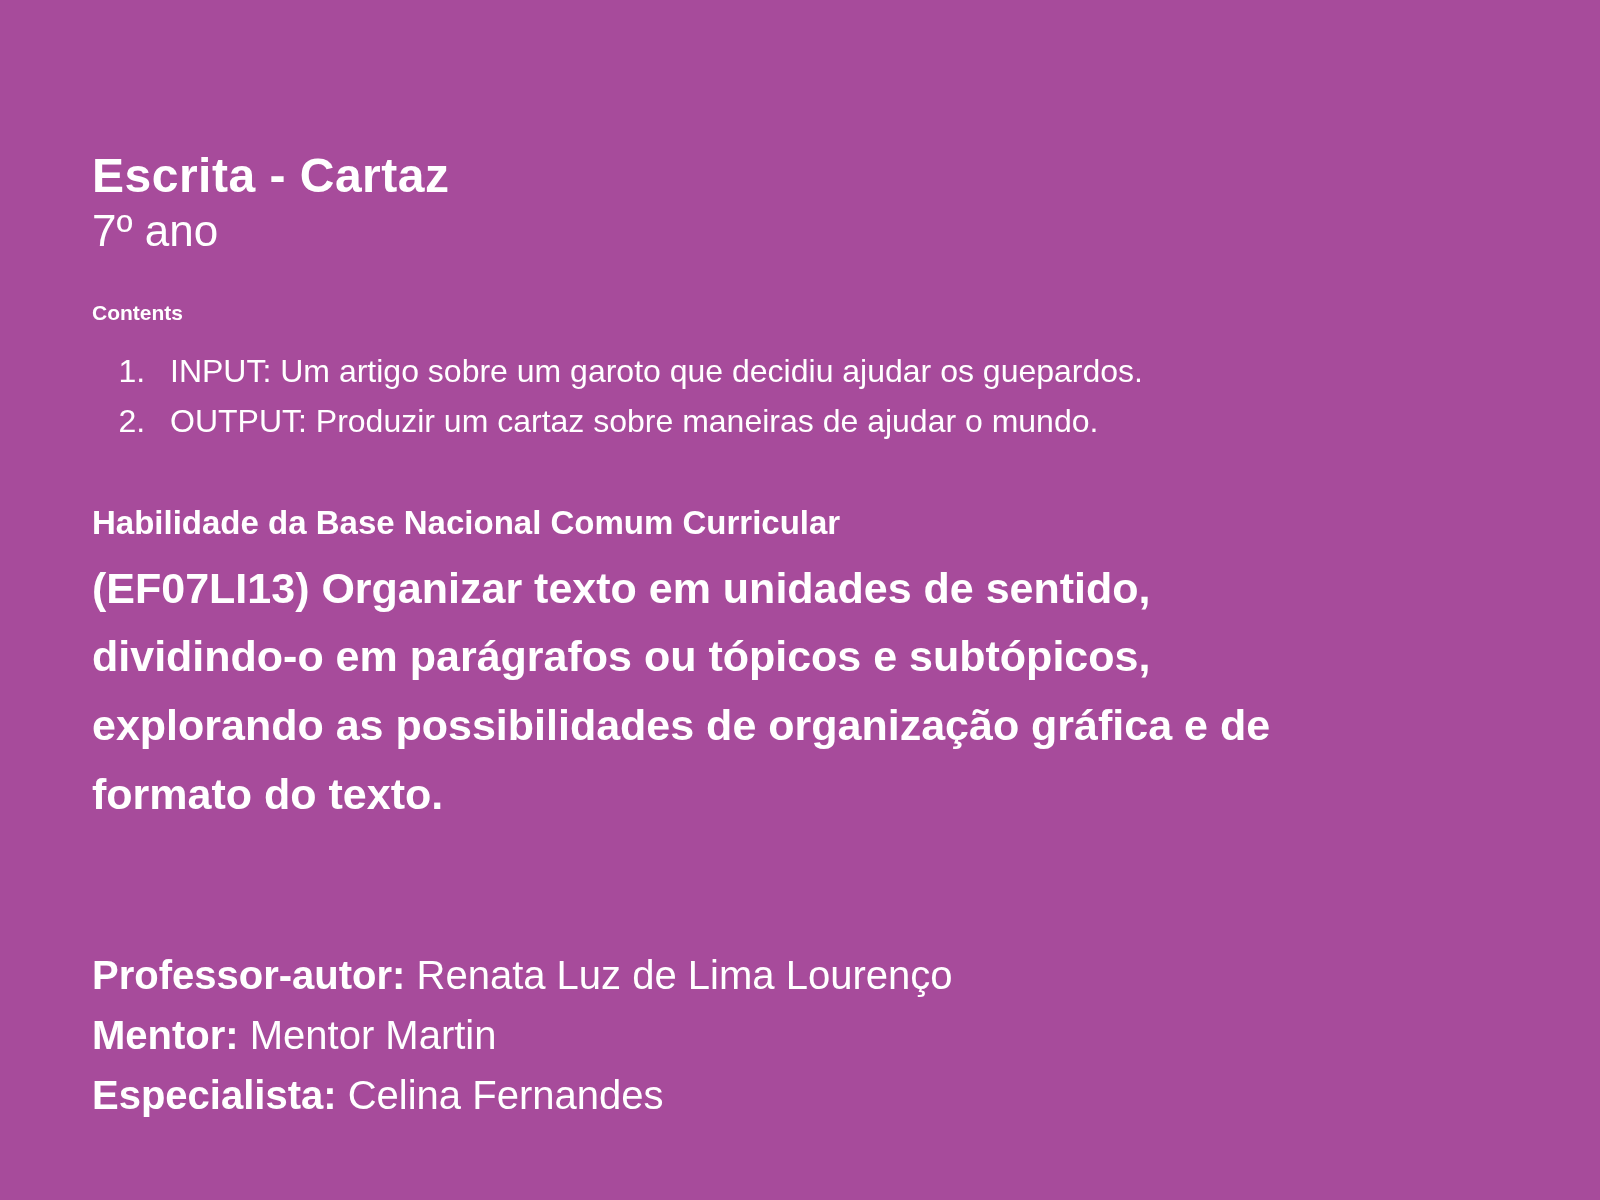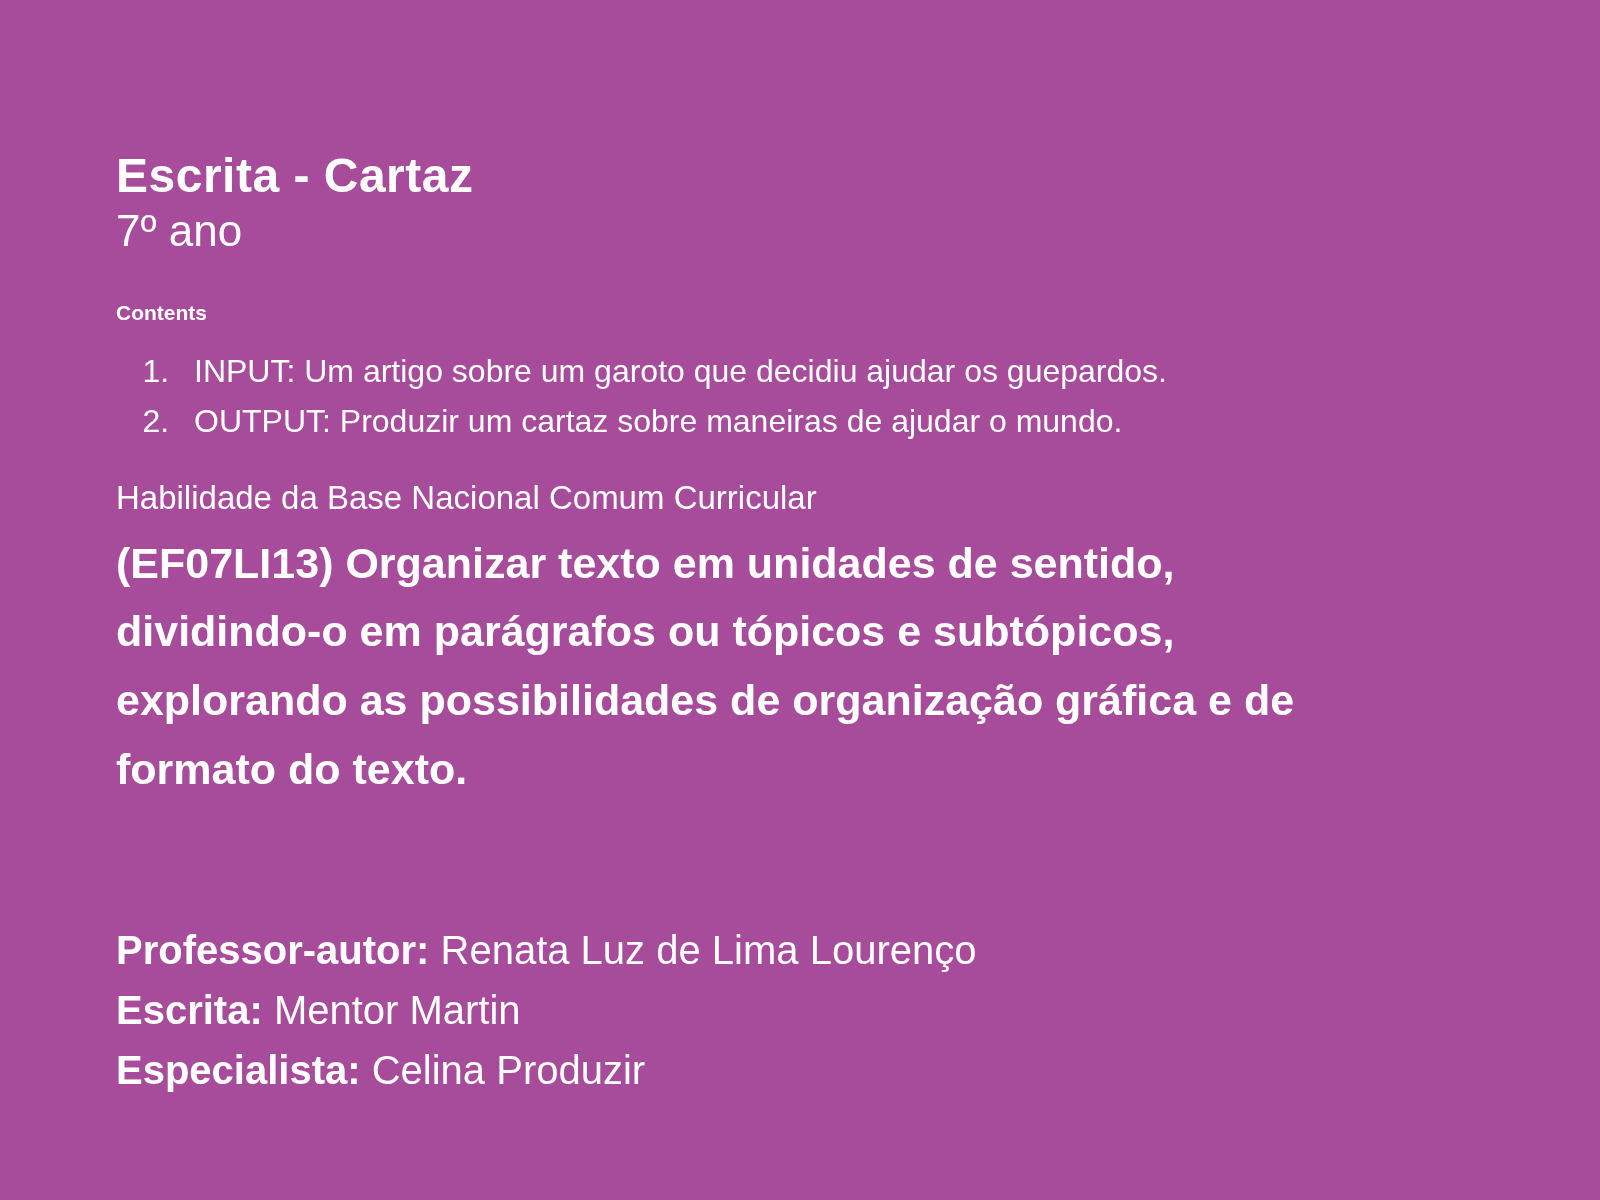--- a/index.html
+++ b/index.html
@@ -11,21 +11,21 @@
     height: 1200px;
     background: #A74B9B;
     font-family: "Liberation Sans", sans-serif;
     color: #FFFFFF;
     overflow: hidden;
   }
   .slide {
     box-sizing: border-box;
     width: 1600px;
     height: 1200px;
-    padding: 148px 150px 0 116px;
+    padding: 148px 150px 0 92px;
   }
   .title {
     margin: 0;
     font-size: 48px;
     font-weight: bold;
     line-height: 1.15;
     letter-spacing: 0.5px;
   }
   .subtitle {
     margin-top: 2px;
@@ -44,23 +44,23 @@
     padding: 0 0 0 62px;
     max-width: 1240px;
     font-size: 32px;
     line-height: 1.55;
     list-style: decimal;
   }
   .contents-list li {
     padding-left: 16px;
   }
   .skill-heading {
-    margin-top: 31px;
+    margin-top: 56px;
     font-size: 33px;
-    font-weight: normal;
+    font-weight: bold;
     line-height: 1.25;
   }
   .skill-desc {
     margin: 10px 0 0 0;
     max-width: 1255px;
     font-size: 43px;
     font-weight: 700;
     line-height: 1.6;
   }
   .credits {
@@ -91,22 +91,22 @@
   <div class="skill-heading">Habilidade da Base Nacional Comum Curricular</div>
 
   <p class="skill-desc">(EF07LI13) Organizar texto em unidades de sentido, dividindo-o em parágrafos ou tópicos e subtópicos, explorando as possibilidades de organização gráfica e de formato do texto.</p>
 
   <div class="credits">
     <div class="credit-line">
       <strong>Professor-autor:</strong>
       <span>Renata Luz de Lima Lourenço</span>
     </div>
     <div class="credit-line">
-      <strong>Escrita:</strong>
+      <strong>Mentor:</strong>
       <span>Mentor Martin</span>
     </div>
     <div class="credit-line">
       <strong>Especialista:</strong>
-      <span>Celina Produzir</span>
+      <span>Celina Fernandes</span>
     </div>
   </div>
 
 </div>
 
 </body></html>

